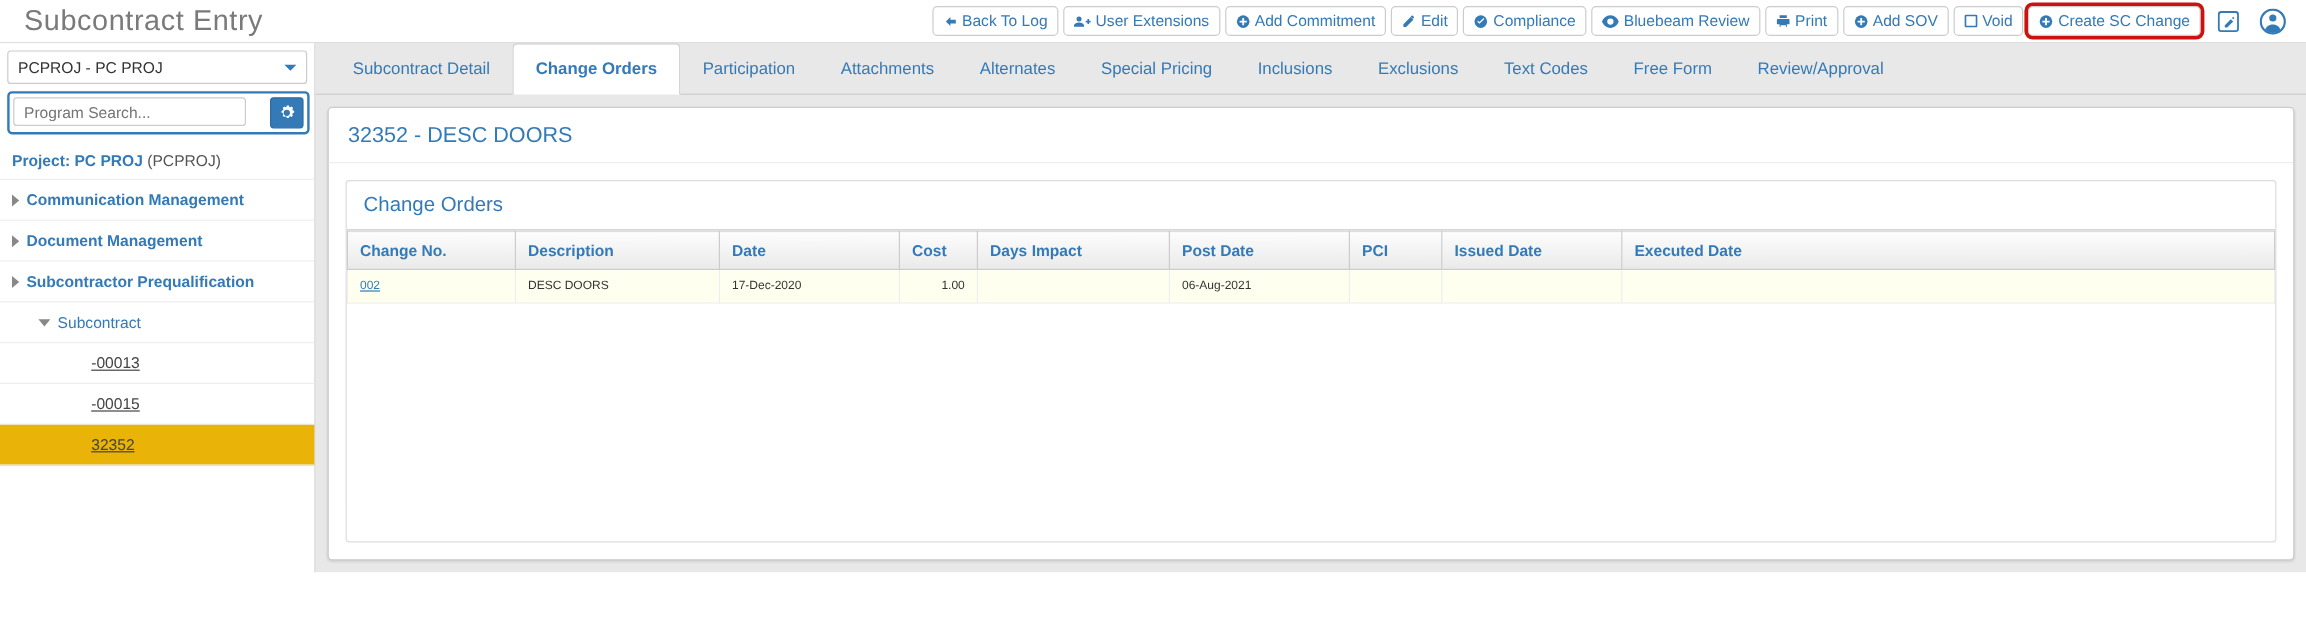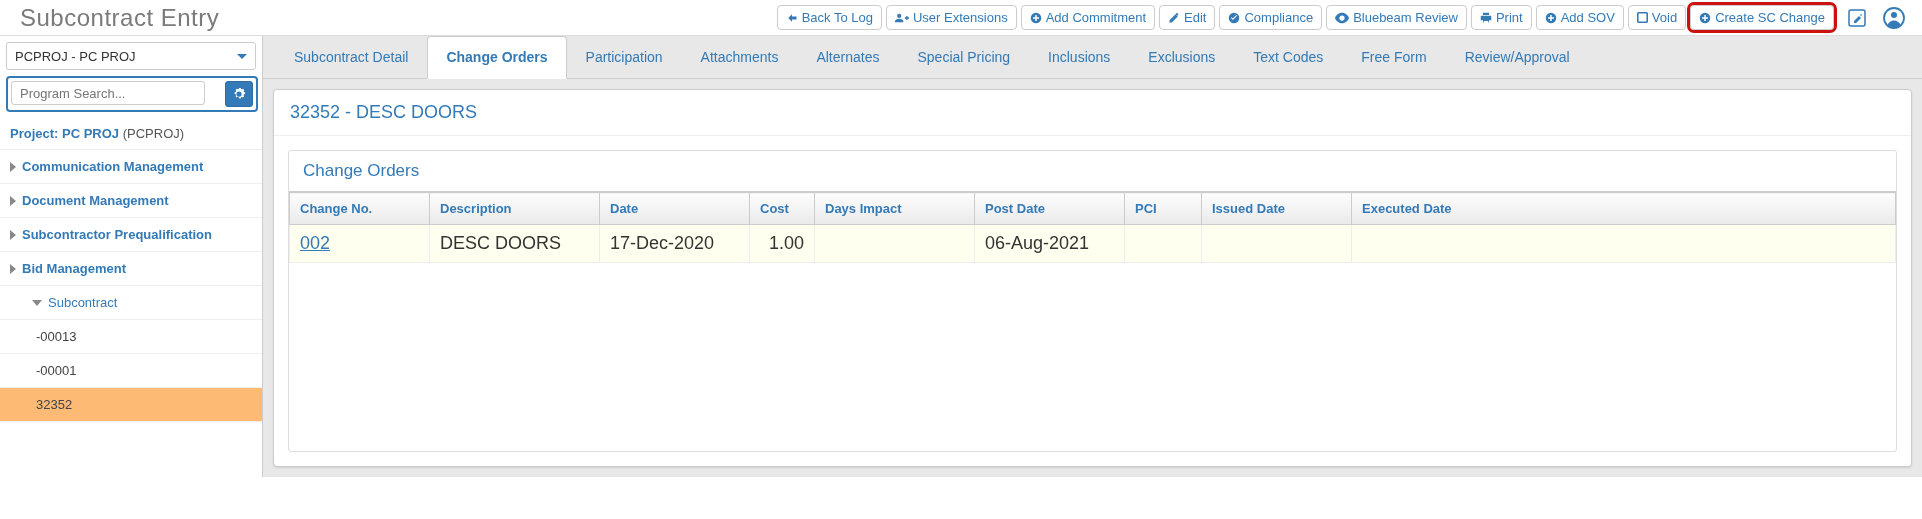--- a/index.html
+++ b/index.html
@@ -29,41 +29,41 @@
   .search-input { flex: 1; height: 24px; border: 1px solid #ccc; border-radius: 3px; padding: 0 8px; font-size: 13px; }
   .search-btn { width: 28px; height: 26px; background: #337ab7; border: 1px solid #2e6da4; border-radius: 3px; display: flex; align-items: center; justify-content: center; cursor: pointer; color: #fff; }
   
   .sidebar-header { padding: 8px 10px; border-bottom: 1px solid #eee; font-size: 13px; }
   .sidebar-header .label { color: #337ab7; font-weight: bold; }
   .sidebar-header .code { color: #555; }
   
   .tree-item { display: flex; align-items: center; padding: 9px 10px; border-bottom: 1px solid #eee; cursor: pointer; color: #337ab7; font-weight: bold; gap: 6px; }
   .tree-item.level1 { padding-left: 10px; }
   .tree-item.level2 { padding-left: 32px; font-weight: normal; }
-  .tree-item.level3 { padding-left: 36px; font-weight: normal; color: #444; }
-  .tree-item.selected { background: #fdba74; }
+  .tree-item.level3 { padding-left: 76px; font-weight: normal; color: #444; text-decoration: underline; }
+  .tree-item.selected { background: #eab308; }
   .tree-caret { width: 0; height: 0; border-top: 5px solid transparent; border-bottom: 5px solid transparent; border-left: 6px solid #888; }
   .tree-caret.down { border-left: 5px solid transparent; border-right: 5px solid transparent; border-top: 6px solid #888; border-bottom: none; width:0; height:0;}
   .tree-item .label { flex:1; }
   
   
   .content { flex: 1; background: #e8e8e8; padding: 0; }
   .tabs { display: flex; background: #e8e8e8; border-bottom: 1px solid #ccc; padding: 0 12px; }
   .tab { padding: 12px 18px; color: #337ab7; cursor: pointer; border: 1px solid transparent; font-size: 14px; }
   .tab.active { background: #fff; border: 1px solid #ccc; border-bottom-color: #fff; border-radius: 4px 4px 0 0; color: #337ab7; font-weight: bold; margin-bottom: -1px; }
   
   .panel { margin: 10px; background: #fff; border: 1px solid #ccc; border-radius: 4px; box-shadow: 0 1px 2px rgba(0,0,0,0.1); }
   .panel-title { padding: 12px 16px; color: #337ab7; font-size: 18px; border-bottom: 1px solid #eee;}
   
   .inner-panel { margin: 14px; border: 1px solid #ddd; border-radius: 3px; }
   .inner-title { padding: 10px 14px; color: #337ab7; font-size: 17px; }
   
   .data-table { width: 100%; border-collapse: collapse; }
   .data-table thead th { background: linear-gradient(#fdfdfd,#eaeaea); border: 1px solid #ccc; padding: 8px 10px; text-align: left; color: #337ab7; font-weight: bold; font-size: 13px; }
-  .data-table tbody td { border: 1px solid #eee; padding: 8px 10px; background: #fffff0; font-size: 18px; }
+  .data-table tbody td { border: 1px solid #eee; padding: 8px 10px; background: #fffff0; font-size: 10px; }
   .data-table tbody td.num { text-align: right; }
   .data-table tbody td a { color: #337ab7; }
   
   .table-wrap { height: 260px; overflow: auto; border-top:1px solid #ccc; }
   
   svg { display: block; }
 </style>
 </head>
 <body>
 
@@ -202,33 +202,29 @@
       <span class="label">Communication Management</span>
     </div>
     <div class="tree-item level1">
       <span class="tree-caret"></span>
       <span class="label">Document Management</span>
     </div>
     <div class="tree-item level1">
       <span class="tree-caret"></span>
       <span class="label">Subcontractor Prequalification</span>
     </div>
-    <div class="tree-item level1">
-      <span class="tree-caret"></span>
-      <span class="label">Bid Management</span>
-    </div>
     <div class="tree-item level2">
       <span class="tree-caret down"></span>
       <span class="label">Subcontract</span>
     </div>
     <div class="tree-item level3">
       <span class="label">-00013</span>
     </div>
     <div class="tree-item level3">
-      <span class="label">-00001</span>
+      <span class="label">-00015</span>
     </div>
     <div class="tree-item level3 selected">
       <span class="label">32352</span>
     </div>
   </div>
 
   <div class="content">
     <div class="tabs">
       <div class="tab">Subcontract Detail</div>
       <div class="tab active">Change Orders</div>

